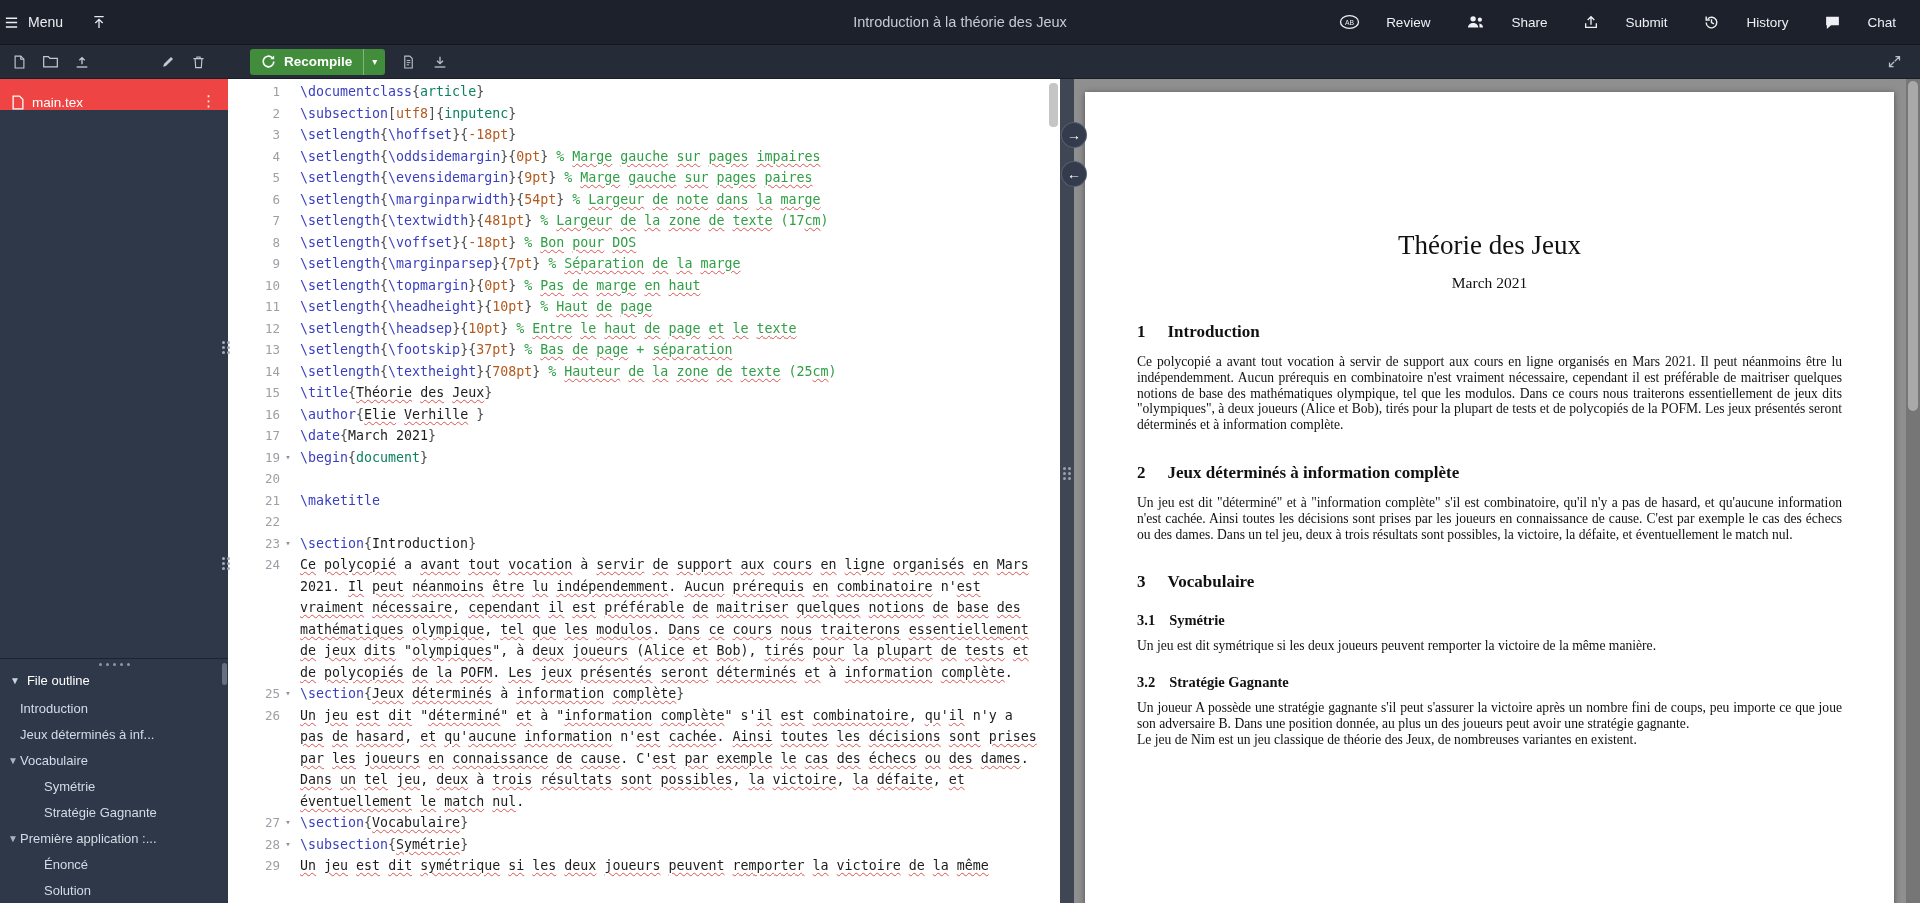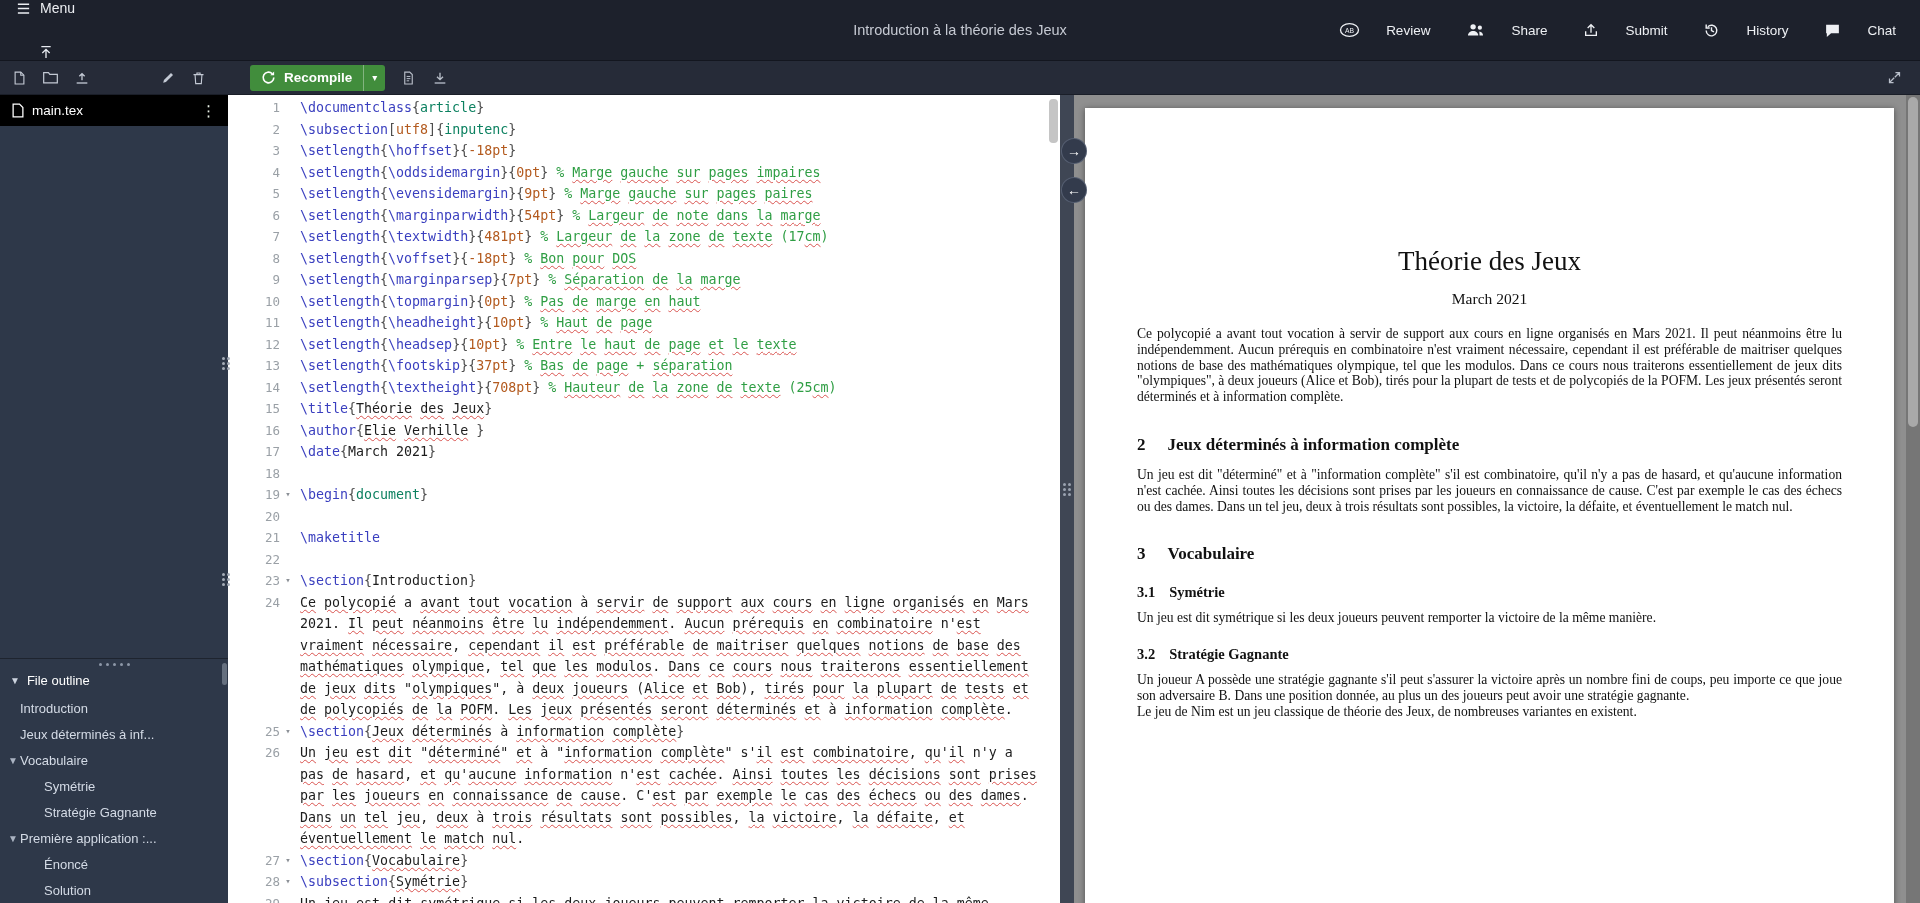--- a/index.html
+++ b/index.html
@@ -2,21 +2,21 @@
 <html><head>
 <meta charset="utf-8">
 <style>
   *{margin:0;padding:0;box-sizing:border-box;}
   html,body{width:1920px;height:903px;overflow:hidden;background:#111;}
   body{font-family:"Liberation Sans",sans-serif;}
   #app{width:1920px;height:903px;display:flex;flex-direction:column;background:#fff;position:relative;}
 
   
   #topbar{flex:0 0 45px;background:#1d212c;display:flex;align-items:center;position:relative;color:#e7eaf0;border-bottom:1px solid #13161f;}
-  .tb-left{display:flex;align-items:center;gap:28px;padding-left:16px;flex-direction:column;}
+  .tb-left{display:flex;align-items:center;gap:28px;padding-left:4px;}
   .menu-btn{display:flex;align-items:center;gap:9px;font-size:14px;color:#eceef2;cursor:pointer;}
   #project-title{position:absolute;left:50%;transform:translateX(-50%);font-size:14.5px;color:#c6cad3;white-space:nowrap;}
   .tb-right{margin-left:auto;display:flex;align-items:center;gap:36px;padding-right:24px;}
   .tb-action{display:flex;align-items:center;gap:26px;font-size:13.5px;color:#eef0f4;cursor:pointer;white-space:nowrap;}
   svg.ic{display:block;}
 
   
   #toolbar{flex:0 0 34px;background:#262b38;display:flex;align-items:center;border-bottom:1px solid #1a1e28;}
   #tool-files{flex:0 0 228px;display:flex;align-items:center;height:100%;padding:0 22px 0 12px;gap:15px;color:#c3c9d4;}
   .spacer{flex:1;}
@@ -30,21 +30,21 @@
   .recomp-caret{display:flex;align-items:center;padding:0 8px;border-left:1px solid rgba(255,255,255,.35);font-size:10px;}
   .tool-ic{margin-left:16px;cursor:pointer;}
   .push-right{margin-left:auto;margin-right:14px;}
   .push-right-pdf{margin-left:auto;margin-right:18px;}
 
   
   #main{flex:1;display:flex;min-height:0;position:relative;}
 
   
   #sidebar{flex:0 0 228px;background:#2e3849;display:flex;flex-direction:column;color:#d7dde8;position:relative;overflow:hidden;}
-  .file-row{height:31px;background:#000000;display:flex;align-items:center;gap:8px;padding:0 12px;color:#fff;font-size:13.5px;cursor:pointer;}
+  .file-row{height:31px;background:#ef4444;display:flex;align-items:flex-end;gap:8px;padding:0 12px;color:#fff;font-size:13.5px;cursor:pointer;}
   .file-row .kebab{margin-left:auto;font-size:15px;color:#e9f1e7;cursor:pointer;}
   .tree-space{flex:1;}
   #outline{flex:0 0 236px;display:flex;flex-direction:column;border-top:1px solid rgba(0,0,0,.35);position:relative;}
   .drag-dots-h{height:10px;display:flex;align-items:center;justify-content:center;gap:4px;cursor:row-resize;}
   .drag-dots-h i{width:3px;height:3px;border-radius:50%;background:#8d97a8;display:block;}
   .outline-header{display:flex;align-items:center;gap:7px;font-size:13px;color:#fff;padding:4px 10px 7px;}
   .outline-header .chev{font-size:10px;color:#cdd4df;cursor:pointer;}
   .outline-items{flex:1;overflow:hidden;position:relative;}
   .outline-item{height:26px;display:flex;align-items:center;font-size:13px;color:#d4dbe6;cursor:pointer;white-space:nowrap;overflow:hidden;}
   .outline-item .chev{flex:0 0 14px;text-align:center;font-size:10px;color:#aab3c2;}
@@ -373,27 +373,20 @@
           </div>
           <div class="code-line">
             <div class="gutter">
               <span class="ln">17</span>
               <span class="fold"></span>
             </div>
             <div class="code-text"><span class="tk-k">\date</span><span class="tk-b">{</span><span class="tk-t">March 2021</span><span class="tk-b">}</span></div>
           </div>
           <div class="code-line">
             <div class="gutter">
-              <span class="ln">18</span>
-              <span class="fold"></span>
-            </div>
-            <div class="code-text"></div>
-          </div>
-          <div class="code-line">
-            <div class="gutter">
               <span class="ln">19</span>
               <span class="fold">▾</span>
             </div>
             <div class="code-text"><span class="tk-k">\begin</span><span class="tk-b">{</span><span class="tk-s">document</span><span class="tk-b">}</span></div>
           </div>
           <div class="code-line">
             <div class="gutter">
               <span class="ln">20</span>
               <span class="fold"></span>
             </div>
@@ -466,20 +459,21 @@
       <div id="ed-scroll"></div>
     </section>
 
     <div id="divider"></div>
 
     <section id="pdf-pane">
       <div id="pdf-page">
         <div class="pdf-title">Théorie des Jeux</div>
         <div class="pdf-date">March 2021</div>
         <div id="pdf-content">
+            <div class="pdf-sec"><span class="num">1</span><span>Introduction</span></div>
             <div class="pdf-para">Ce polycopié a avant tout vocation à servir de support aux cours en ligne organisés en Mars 2021. Il peut néanmoins être lu indépendemment. Aucun prérequis en combinatoire n'est vraiment nécessaire, cependant il est préférable de maitriser quelques notions de base des mathématiques olympique, tel que les modulos. Dans ce cours nous traiterons essentiellement de jeux dits "olympiques", à deux joueurs (Alice et Bob), tirés pour la plupart de tests et de polycopiés de la POFM. Les jeux présentés seront déterminés et à information complète.</div>
             <div class="pdf-sec"><span class="num">2</span><span>Jeux déterminés à information complète</span></div>
             <div class="pdf-para">Un jeu est dit "déterminé" et à "information complète" s'il est combinatoire, qu'il n'y a pas de hasard, et qu'aucune information n'est cachée. Ainsi toutes les décisions sont prises par les joueurs en connaissance de cause. C'est par exemple le cas des échecs ou des dames. Dans un tel jeu, deux à trois résultats sont possibles, la victoire, la défaite, et éventuellement le match nul.</div>
             <div class="pdf-sec"><span class="num">3</span><span>Vocabulaire</span></div>
             <div class="pdf-sub"><span class="num">3.1</span><span>Symétrie</span></div>
             <div class="pdf-para">Un jeu est dit symétrique si les deux joueurs peuvent remporter la victoire de la même manière.</div>
             <div class="pdf-sub"><span class="num">3.2</span><span>Stratégie Gagnante</span></div>
             <div class="pdf-para">Un joueur A possède une stratégie gagnante s'il peut s'assurer la victoire après un nombre fini de coups, peu importe ce que joue son adversaire B. Dans une position donnée, au plus un des joueurs peut avoir une stratégie gagnante.</div>
             <div class="pdf-para">Le jeu de Nim est un jeu classique de théorie des Jeux, de nombreuses variantes en existent.</div>
           </div>

